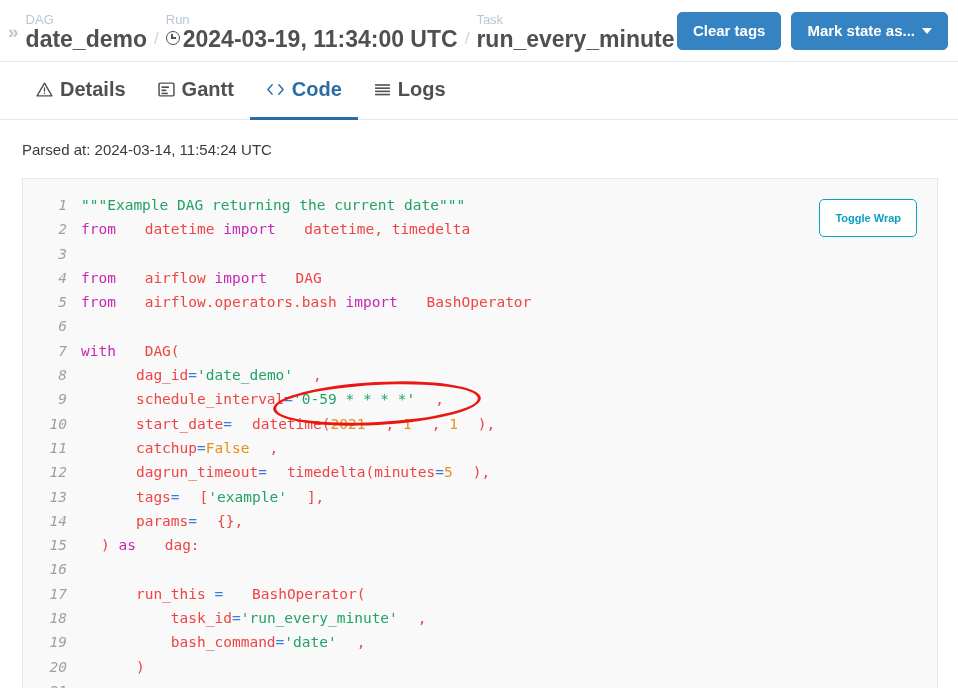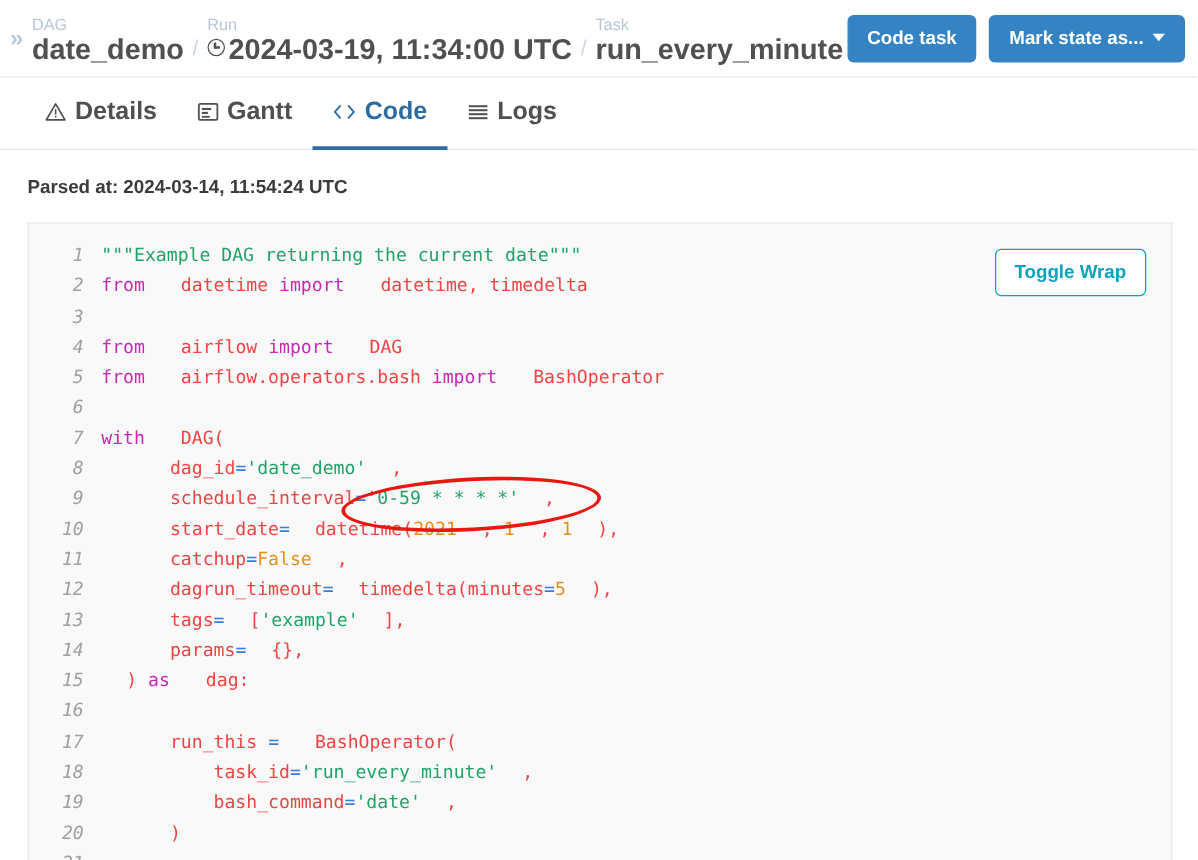--- a/index.html
+++ b/index.html
@@ -116,21 +116,21 @@
     cursor: pointer;
     border-bottom: 3px solid transparent;
     margin-bottom: -1px;
   }
   .tab.active { color: #2d6ca2; border-bottom-color: #2d6ca2; }
   .tab svg { display: block; }
 
   
   .parsed {
     font-size: 15px;
-    font-weight: bold;
+    font-weight: normal;
     color: #3b3b3b;
     padding: 21px 0 0 22px;
     line-height: 18px;
   }
 
   
   .code-wrap {
     position: relative;
     margin: 19px 20px 0 22px;
     background: #f9f9f9;
@@ -139,21 +139,21 @@
     height: 527px;
     overflow: hidden;
   }
   .toggle-wrap {
     position: absolute;
     top: 20px; right: 20px;
     background: #ffffff;
     color: #0aa2c0;
     border: 1px solid #0aa2c0;
     border-radius: 5px;
-    font-size: 15px;
+    font-size: 11px;
     font-weight: bold;
     padding: 9px 15px;
     line-height: 18px;
     cursor: pointer;
     font-family: "Liberation Sans", sans-serif;
     z-index: 3;
   }
   .code {
     font-family: "DejaVu Sans Mono", "Liberation Mono", monospace;
     font-size: 14.5px;
@@ -218,21 +218,21 @@
         </span>
     </div>
     <span class="crumb-sep">/</span>
     <div class="crumb">
       <span class="crumb-label">Task</span>
       <span class="crumb-value">run_every_minute</span>
     </div>
   </div>
 
   <div class="hdr-btns">
-    <button class="btn btn-primary">Code task</button>
+    <button class="btn btn-primary">Clear tags</button>
     <button class="btn btn-primary"><span>Mark state as...</span><span class="caret"></span></button>
   </div>
 </div>
 
 <div class="tabs">
   <div class="tab">
     <span>
       <svg width="17" height="17" viewBox="0 0 16 16">
           <path d="M8 2 L15 14 L1 14 Z" fill="none" stroke="#51504f" stroke-width="1.3" stroke-linejoin="round"></path>
           <rect x="7.4" y="6" width="1.2" height="4" fill="#51504f"></rect>

